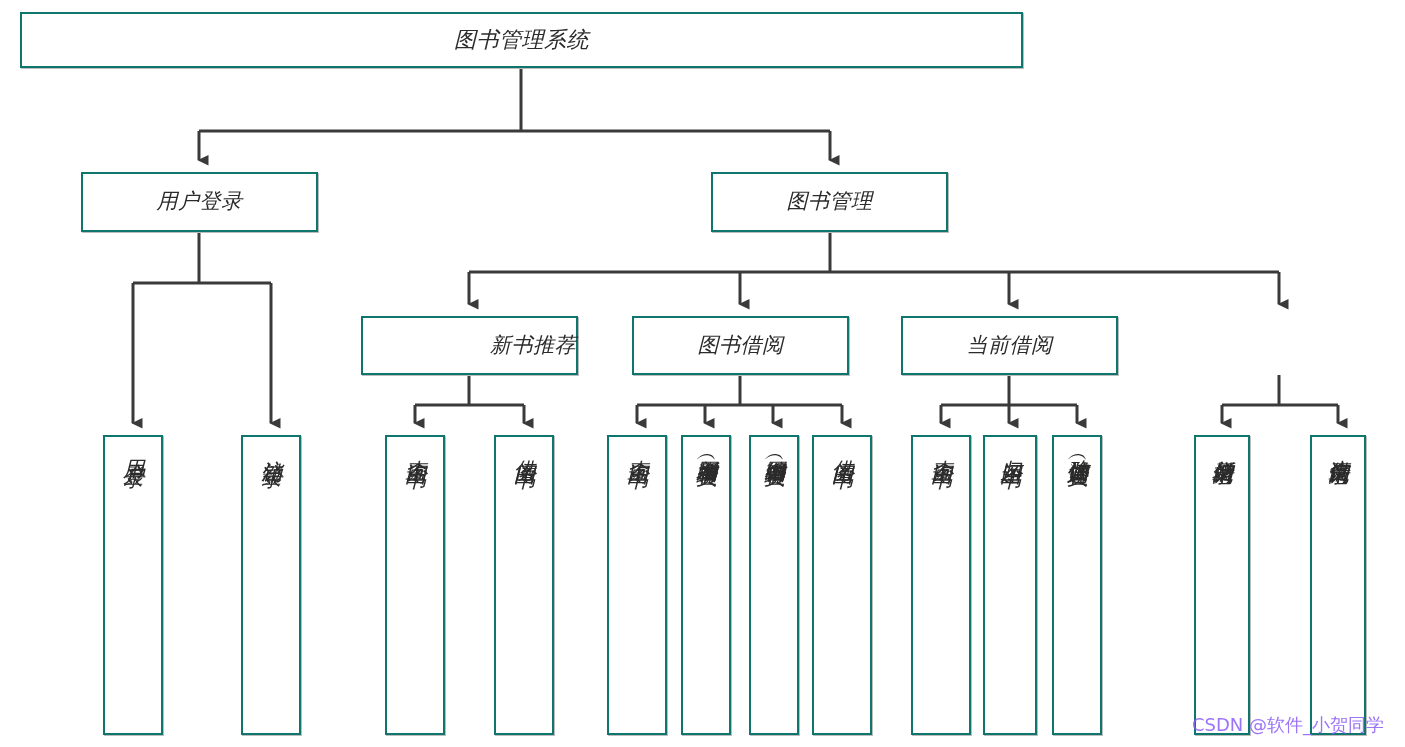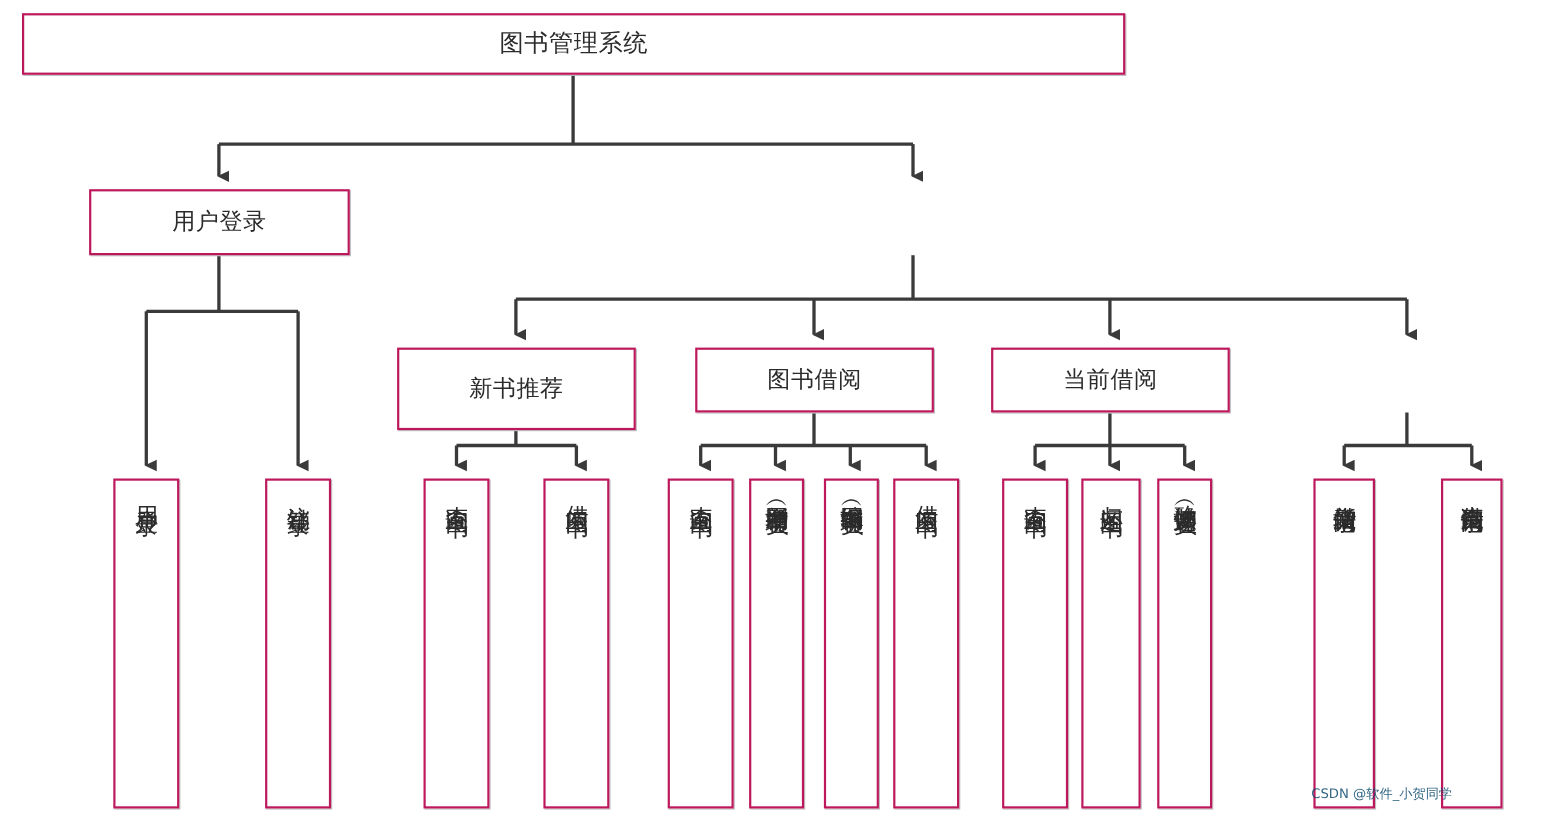--- a/index.html
+++ b/index.html
@@ -22,27 +22,28 @@
     position: absolute;
     left: 0;
     top: 0;
     width: 1405px;
     height: 747px;
   }
   .node {
     position: absolute;
     box-sizing: border-box;
     background: #ffffff;
-    border: 2px solid #be185d;
+    border: 2px solid #0f766e;
     box-shadow: 1px 1px 0 0 #bdbdbd;
     display: flex;
     align-items: center;
     justify-content: center;
     color: #2b2b2b;
     z-index: 3;
+    font-style: italic;
   }
   .node-label {
     display: block;
     white-space: pre;
     text-align: center;
     line-height: 1.12;
   }
   
   .node.horiz .node-label {
     writing-mode: horizontal-tb;
@@ -63,22 +64,22 @@
     text-orientation: upright;
     font-size: 21px;
     letter-spacing: 3px;
     line-height: 1;
   }
   .node.vert.tall-text .node-label {
     letter-spacing: 1px;
   }
   .watermark {
     position: absolute;
-    font-size: 12px;
-    color: #0c4a6e;
+    font-size: 18px;
+    color: #8b5cf6;
     white-space: nowrap;
     z-index: 5;
     opacity: 0.85;
   }
 </style>
 </head>
 <body>
 
 <div id="diagram-root">
 
@@ -136,22 +137,25 @@
   </svg>
 
   <div class="node horiz root" style="left:20px; top:12px; width:1003px; height:56px;">
     <span class="node-label">图书管理系统</span>
   </div>
 
   <div class="node horiz" style="left:81px; top:172px; width:237px; height:60px;">
     <span class="node-label">用户登录</span>
   </div>
 
-
-  <div class="node horiz" style="left:361px; top:316px; width:217px; height:75px;">
+  <div class="node horiz" style="left:711px; top:172px; width:237px; height:60px;">
+    <span class="node-label">图书管理</span>
+  </div>
+
+  <div class="node horiz" style="left:361px; top:316px; width:217px; height:59px;justify-content:flex-end;">
     <span class="node-label">新书推荐</span>
   </div>
 
   <div class="node horiz" style="left:901px; top:316px; width:217px; height:59px;">
     <span class="node-label">当前借阅</span>
   </div>
 
   <div class="node horiz" style="left:632px; top:316px; width:217px; height:59px;">
     <span class="node-label">图书借阅</span>
   </div>

